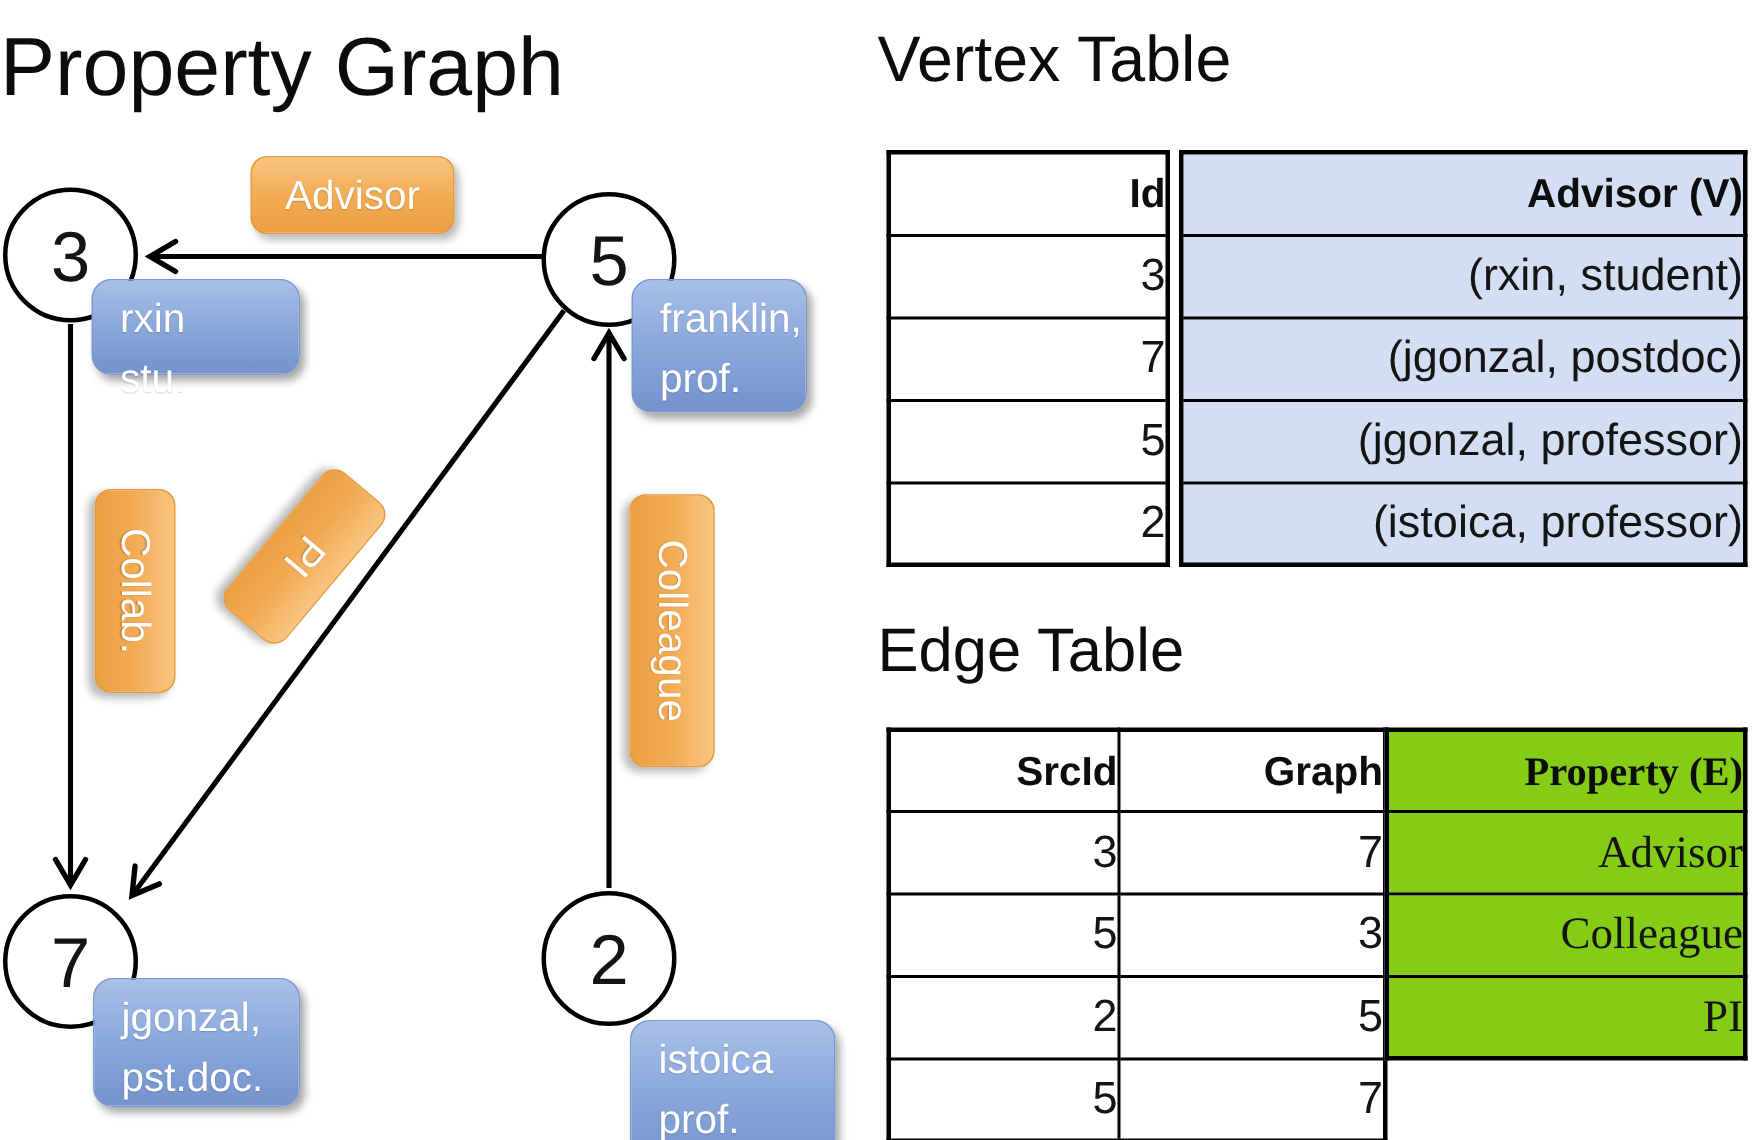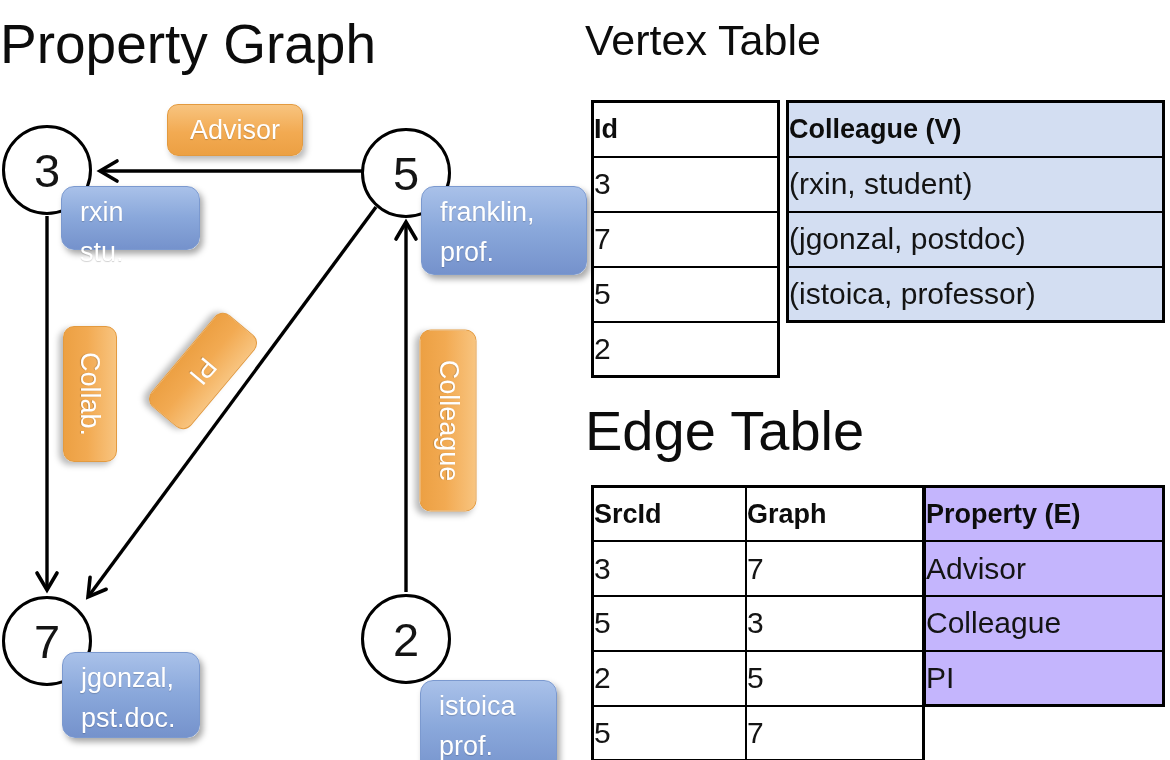--- a/index.html
+++ b/index.html
@@ -3,21 +3,21 @@
 <meta charset="utf-8">
 <style>
   html,body{margin:0;padding:0;background:#ffffff;}
   body{width:1170px;height:760px;font-family:"Liberation Sans","DejaVu Sans",sans-serif;color:#111;}
   .canvas{position:relative;width:1170px;height:760px;overflow:hidden;background:#fff;}
 
   
   .big-title{position:absolute;font-weight:300;letter-spacing:0px;color:#0c0c0c;white-space:nowrap;}
   .t-graph{left:0;top:12px;width:585px;font-size:55px;}
   .t-vertex{left:585px;top:16px;width:585px;font-size:43px;}
-  .t-edge{left:585px;top:398px;width:585px;font-size:56px;}
+  .t-edge{left:585px;top:410px;width:585px;font-size:41px;}
 
   
   .graph-panel{position:absolute;left:0;top:0;width:585px;height:760px;}
   .edges-svg{position:absolute;left:0;top:0;z-index:1;}
   .node{position:absolute;width:90px;height:90px;box-sizing:border-box;border:3.5px solid #000;
         border-radius:50%;background:#fff;display:flex;align-items:center;justify-content:center;
         font-size:47px;font-weight:300;color:#141414;z-index:2;}
   .pbox{position:absolute;box-sizing:border-box;border-radius:13px;z-index:3;
         background:linear-gradient(180deg,#a9c1e9 0%,#8aa8db 48%,#7592cc 100%);
         border:1px solid #7b99cf;box-shadow:3px 4px 6px rgba(0,0,0,0.35);
@@ -32,40 +32,40 @@
   .el-advisor{left:167px;top:104px;width:136px;height:52px;}
   .el-collab{left:22px;top:367px;width:136px;height:54px;transform:rotate(90deg);}
   .el-pi{left:143px;top:345px;width:120px;height:52px;transform:rotate(130deg);}
   .el-colleague{left:357px;top:392px;width:182px;height:57px;transform:rotate(90deg);}
 
   .n3{left:2px;top:125px;}
   .n5{left:361px;top:128px;}
   .n7{left:2px;top:596px;}
   .n2{left:361px;top:594px;}
   .pb-rxin{left:61px;top:186px;width:139px;height:64px;}
-  .pb-franklin{left:421px;top:186px;width:166px;height:89px;}
+  .pb-franklin{left:421px;top:186px;width:117px;height:89px;}
   .pb-jgonzal{left:62px;top:652px;width:138px;height:86px;}
   .pb-istoica{left:420px;top:680px;width:137px;height:98px;}
 
   
   .dtable{position:absolute;border-collapse:collapse;table-layout:fixed;background:#fff;}
-  .dtable th,.dtable td{border:2.6px solid #000;text-align:left;vertical-align:middle;padding:0;overflow:hidden;}
+  .dtable th,.dtable td{border:2.6px solid #000;text-align:right;vertical-align:middle;padding:0;overflow:hidden;}
   .dtable{border:3px solid #000;}
   .dtable th{font-weight:700;font-size:27px;color:#0d0d0d;}
   .dtable td{font-weight:300;font-size:30px;color:#141414;}
   .dtable tr{height:55px;}
   .vt-id{left:591px;top:100px;width:189px;}
   .vt-prop{left:786px;top:100px;width:379px;}
   .vt-prop th,.vt-prop td{background:#d3def2;}
   .et-ids{left:591px;top:485px;width:326px;}
   .et-ids .c-src{width:151px;} .et-ids .c-dst{width:175px;}
   .et-ids tr{height:54.8px;}
   .et-prop{left:923px;top:485px;width:242px;}
   .et-prop tr{height:54.8px;}
-  .et-prop th,.et-prop td{background:#c4b5fd;}
+  .et-prop th,.et-prop td{background:#84cc16;font-family:Liberation Serif, serif;}
 </style>
 </head>
 <body>
 
 <div class="canvas">
 
   <div class="graph-panel">
     <div class="big-title t-graph">Property Graph</div>
 
     <svg class="edges-svg" width="585" height="760" viewBox="0 0 585 760">
@@ -134,27 +134,30 @@
         </tr>
     <tr>
           <td>2</td>
         </tr>
   </tbody>
     </table>
 
   <table class="dtable vt-prop">
     <tbody>
         <tr>
-          <th>Colleague (V)</th>
+          <th>Advisor (V)</th>
         </tr>
     <tr>
           <td>(rxin, student)</td>
         </tr>
     <tr>
           <td>(jgonzal, postdoc)</td>
+        </tr>
+    <tr>
+          <td>(jgonzal, professor)</td>
         </tr>
     <tr>
           <td>(istoica, professor)</td>
         </tr>
   </tbody>
     </table>
 
   <div class="big-title t-edge">Edge Table</div>
 
   <table class="dtable et-ids">

